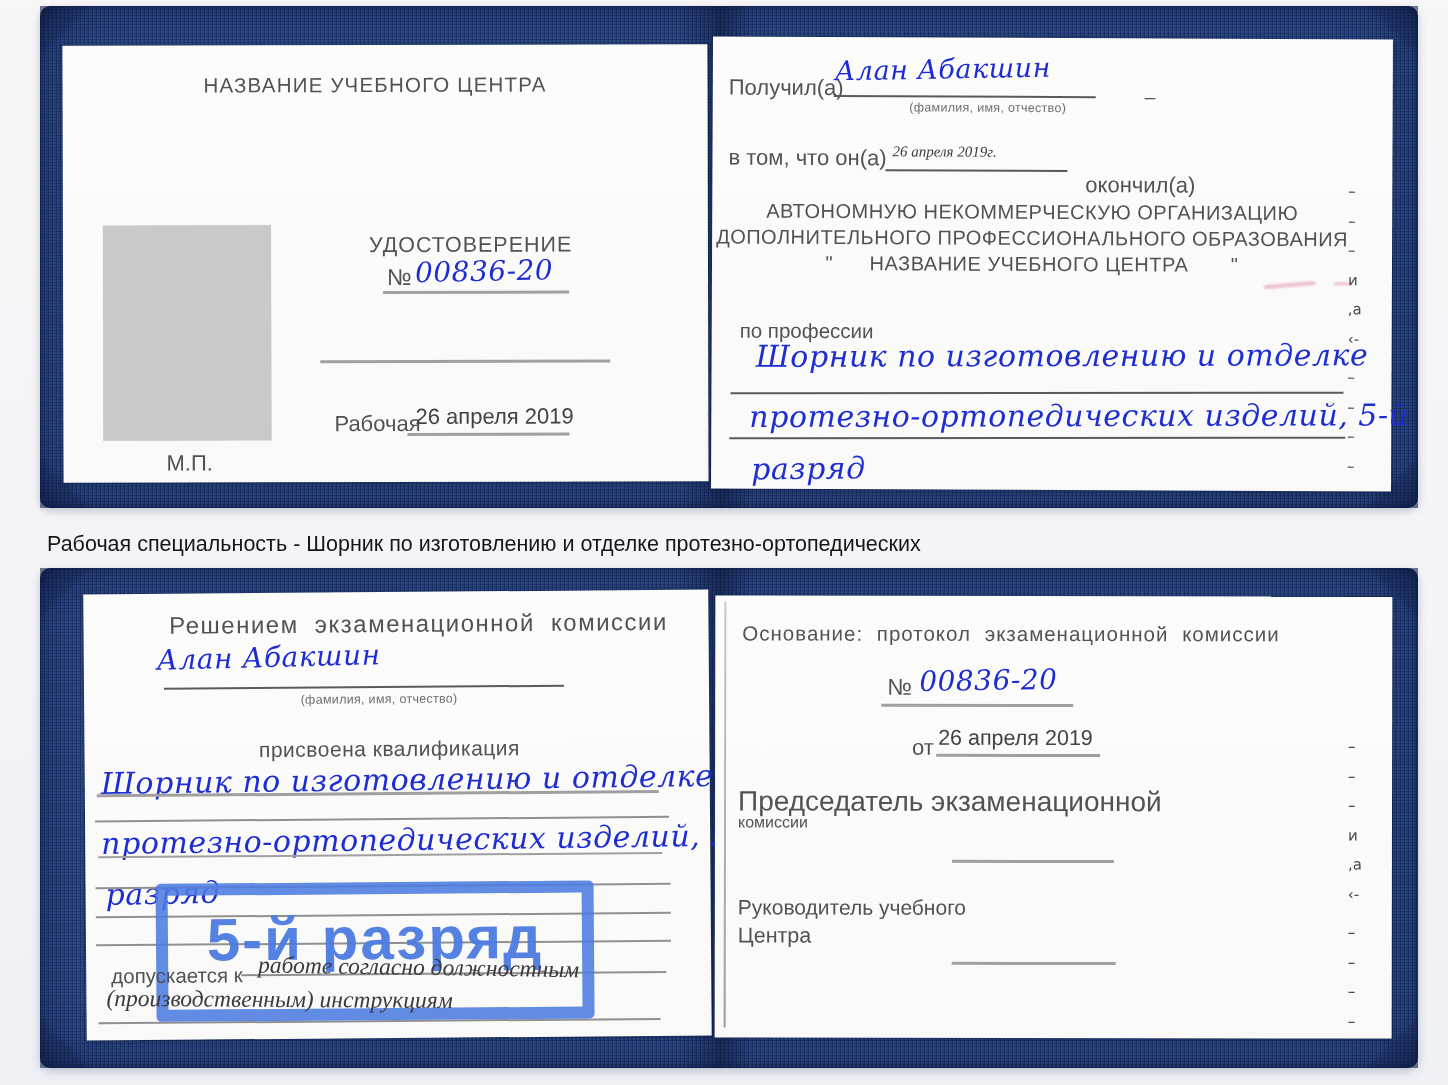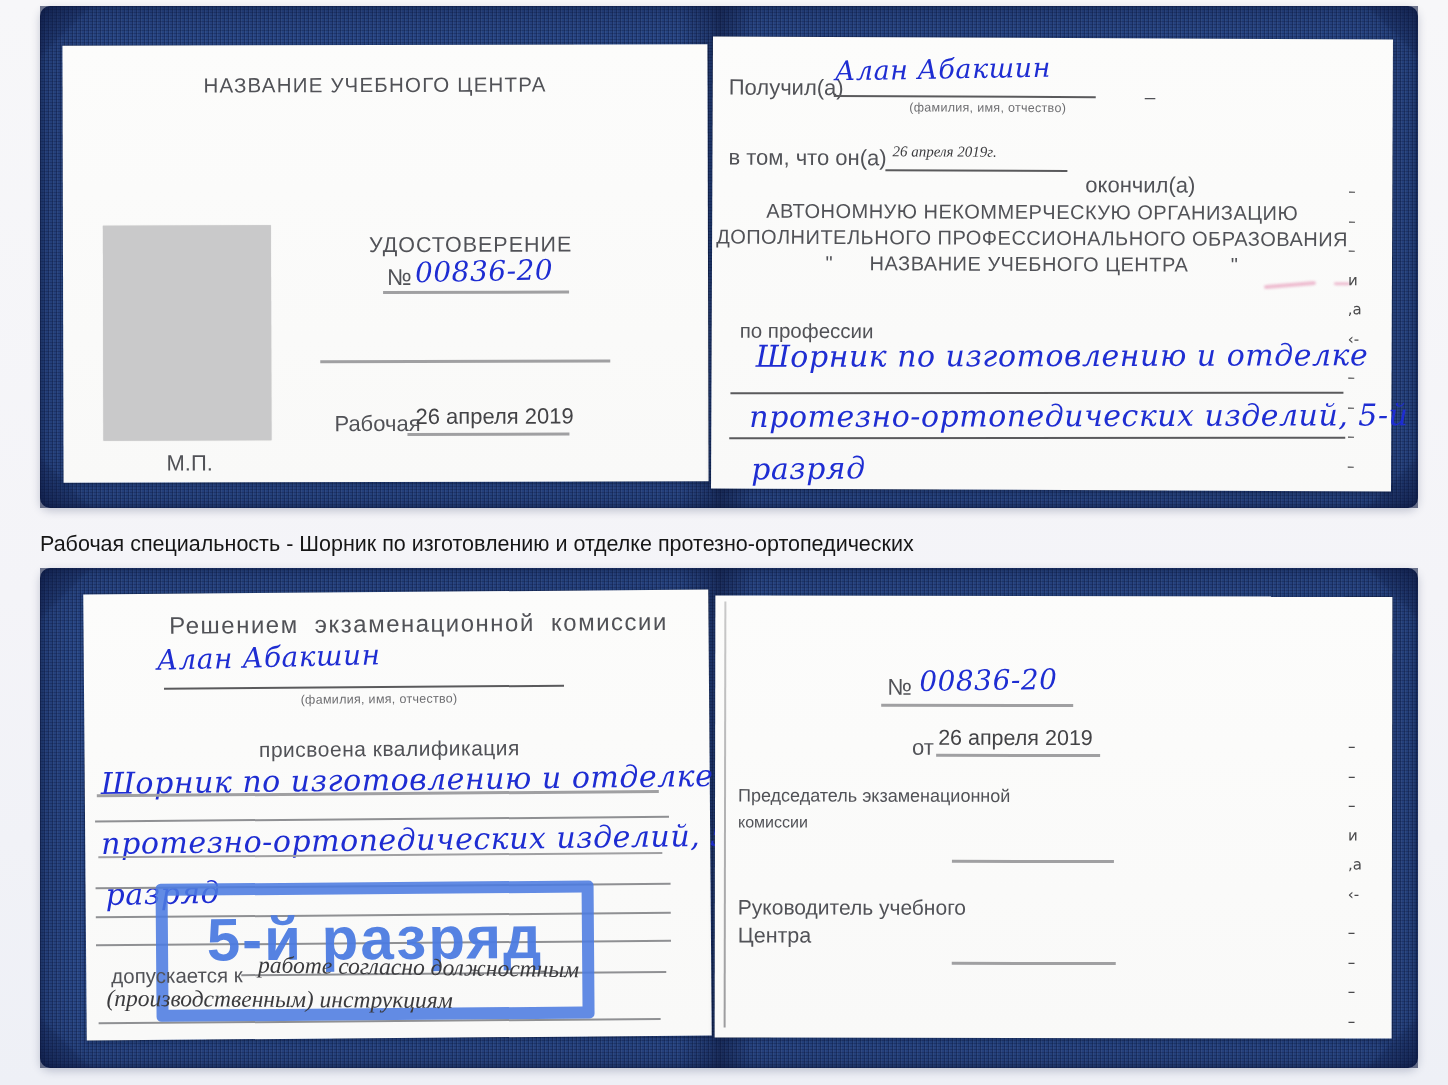--- a/index.html
+++ b/index.html
@@ -104,21 +104,21 @@
     <span>и</span>
     <span>,а</span>
     <span>‹-</span>
     <span>–</span>
     <span>–</span>
     <span>–</span>
     <span>–</span>
   </div>
 </div>
 
-<div class="abs caption" style="left:40px;top:529px;width:1010px;">
+<div class="abs caption" style="left:47px;top:529px;width:1010px;">
   <div>Рабочая специальность - Шорник по изготовлению и отделке протезно-ортопедических</div>
 </div>
 
 <div class="cover" style="top:568px;height:500px;">
   <div class="fold tl"></div>
   <div class="fold tr"></div>
   <div class="fold br"></div>
   <div class="fold bl"></div>
   <div class="spine"></div>
 </div>
@@ -142,27 +142,28 @@
   <div class="rline" style="left:12px;top:428px;width:562px;height:1.5px;"></div>
   <div class="abs print" style="left:25px;top:370px;font-size:20.5px;z-index:6;">допускается к</div>
   <div class="abs ser" style="left:172px;top:362px;font-size:23.5px;transform:rotate(1.3deg);z-index:6;">работе согласно должностным</div>
   <div class="abs ser" style="left:20px;top:393px;font-size:23.5px;transform:rotate(0.8deg);z-index:6;">(производственным) инструкциям</div>
   <div class="stampbox" style="left:70px;top:290px;width:414px;height:114px;"></div>
   <div class="stamptext center" style="left:70px;top:312px;width:438px;">5-й разряд</div>
 </div>
 
 <div class="page" style="left:715px;top:596px;width:677px;height:442px;transform:rotate(0.1deg);z-index:2;">
   <div class="inner-edge"></div>
+  <div class="abs print" style="left:27px;top:26px;font-size:20.5px;letter-spacing:1px;word-spacing:7px;">Основание: протокол экзаменационной комиссии</div>
   <div class="abs print" style="left:172px;top:78px;font-size:23px;">№</div>
   <div class="abs hw" style="left:204px;top:68px;font-size:28px;transform:rotate(-1deg);">00836-20</div>
   <div class="line" style="left:166px;top:108px;width:192px;height:3px;"></div>
   <div class="abs print" style="left:197px;top:139px;font-size:22px;">от</div>
   <div class="abs print-dark" style="left:223px;top:130px;font-size:21.5px;">26 апреля 2019</div>
   <div class="line" style="left:221px;top:158px;width:164px;height:2.5px;"></div>
-  <div class="abs print" style="left:23px;top:190px;font-size:18px;">Председатель экзаменационной</div>
+  <div class="abs print" style="left:23px;top:190px;font-size:28px;">Председатель экзаменационной</div>
   <div class="abs print" style="left:23px;top:218px;font-size:16px;">комиссии</div>
   <div class="line" style="left:237px;top:264px;width:162px;height:2.5px;"></div>
   <div class="abs print" style="left:23px;top:300px;font-size:21px;">Руководитель учебного</div>
   <div class="abs print" style="left:23px;top:328px;font-size:21.5px;">Центра</div>
   <div class="line" style="left:237px;top:366px;width:164px;height:2.5px;"></div>
   <div class="edge" style="left:633px;top:136px;">
     <span>–</span>
     <span>–</span>
     <span>–</span>
     <span>и</span>

